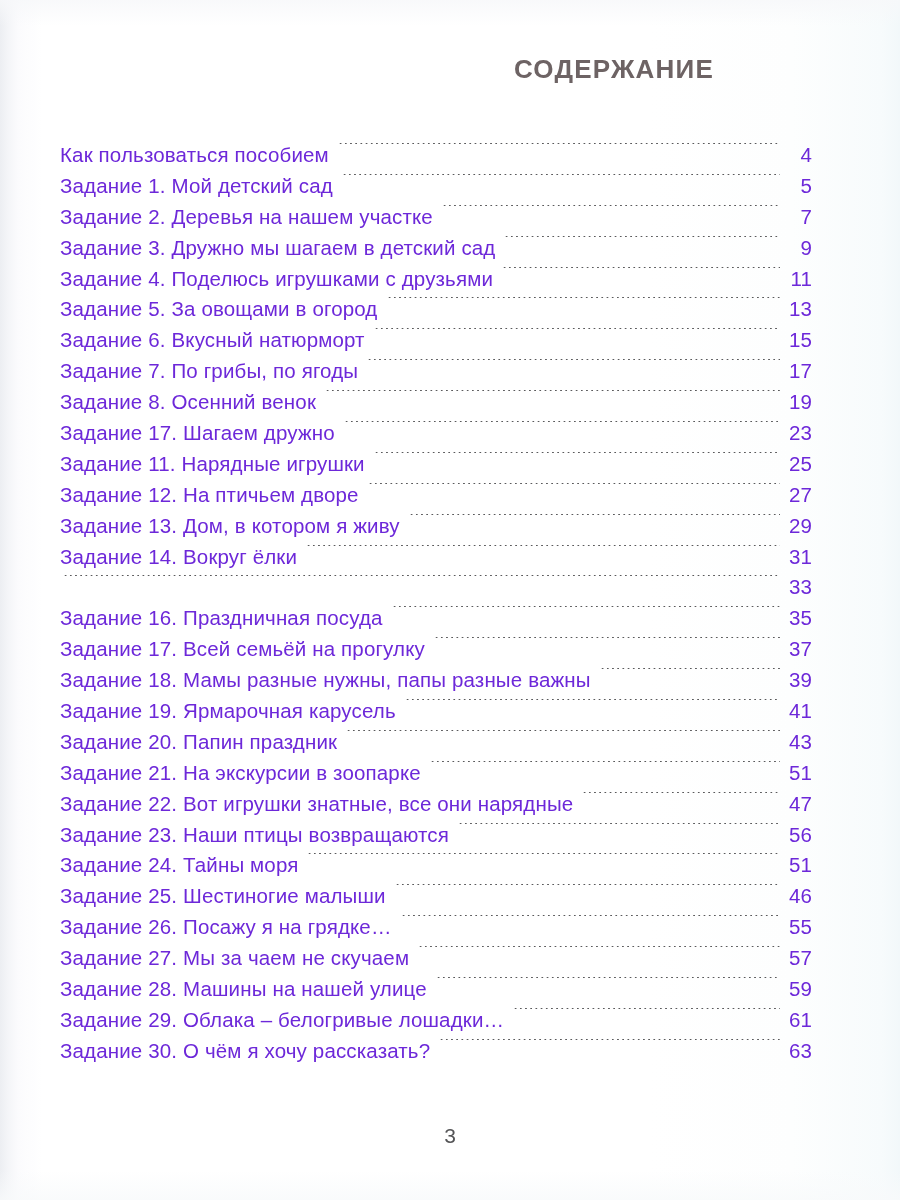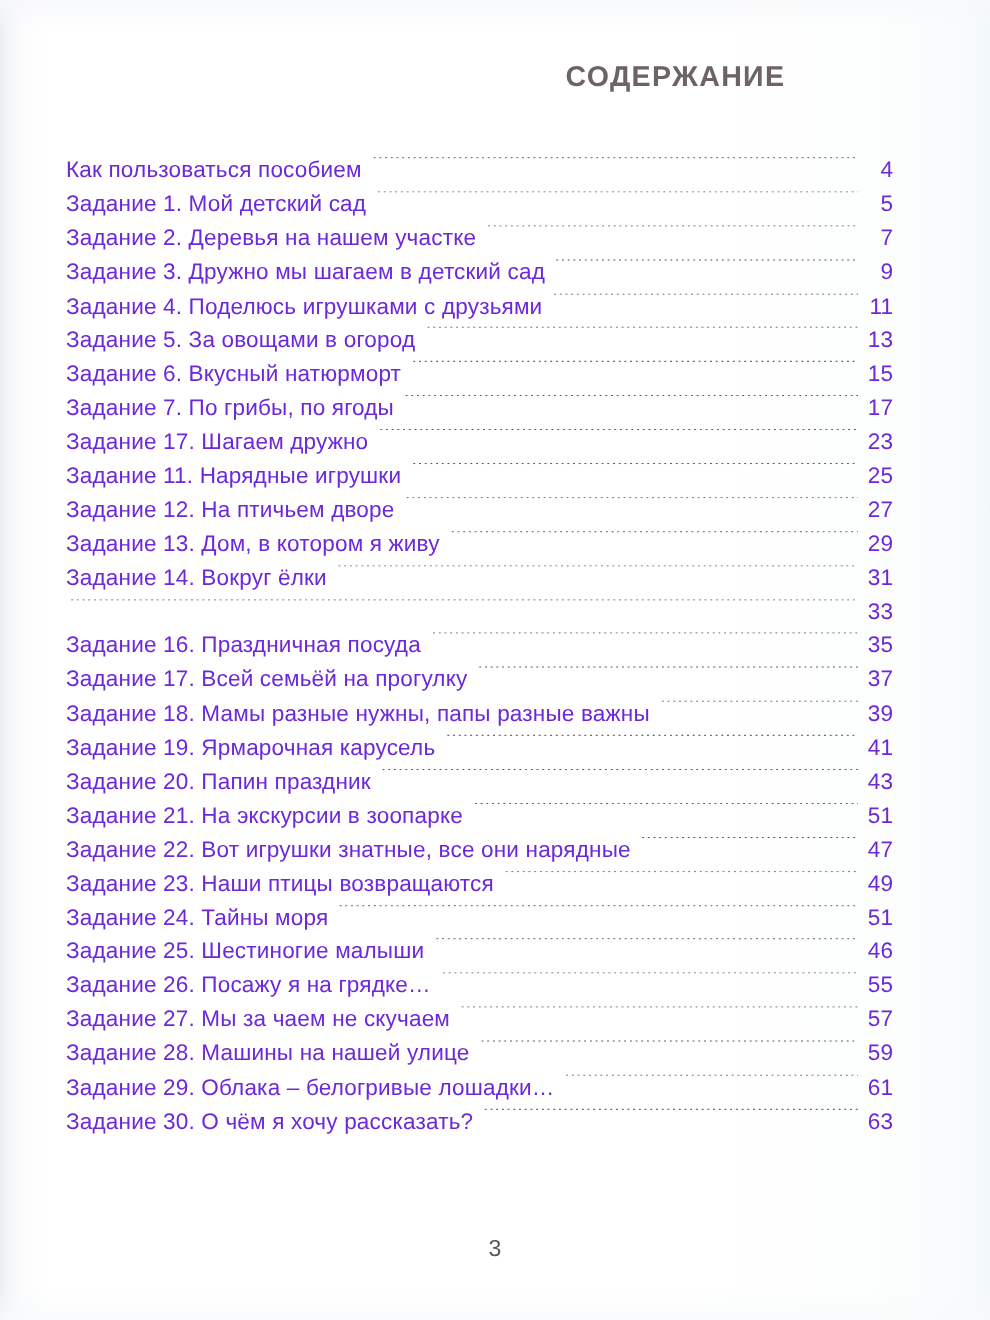--- a/index.html
+++ b/index.html
@@ -167,20 +167,25 @@
         <span class="toc-label">Задание 6. Вкусный натюрморт</span>
         <span class="toc-leader"></span>
         <span class="toc-page">15</span>
       </div>
       <div class="toc-row">
         <span class="toc-label">Задание 7. По грибы, по ягоды</span>
         <span class="toc-leader"></span>
         <span class="toc-page">17</span>
       </div>
       <div class="toc-row">
+        <span class="toc-label">Задание 8. Осенний венок</span>
+        <span class="toc-leader"></span>
+        <span class="toc-page">19</span>
+      </div>
+      <div class="toc-row">
         <span class="toc-label">Задание 17. Шагаем дружно</span>
         <span class="toc-leader"></span>
         <span class="toc-page">23</span>
       </div>
       <div class="toc-row">
         <span class="toc-label">Задание 11. Нарядные игрушки</span>
         <span class="toc-leader"></span>
         <span class="toc-page">25</span>
       </div>
       <div class="toc-row">
@@ -233,21 +238,21 @@
         <span class="toc-page">51</span>
       </div>
       <div class="toc-row">
         <span class="toc-label">Задание 22. Вот игрушки знатные, все они нарядные</span>
         <span class="toc-leader"></span>
         <span class="toc-page">47</span>
       </div>
       <div class="toc-row">
         <span class="toc-label">Задание 23. Наши птицы возвращаются</span>
         <span class="toc-leader"></span>
-        <span class="toc-page">49</span>
+        <span class="toc-page">56</span>
       </div>
       <div class="toc-row">
         <span class="toc-label">Задание 24. Тайны моря</span>
         <span class="toc-leader"></span>
         <span class="toc-page">51</span>
       </div>
       <div class="toc-row">
         <span class="toc-label">Задание 25. Шестиногие малыши</span>
         <span class="toc-leader"></span>
         <span class="toc-page">46</span>

